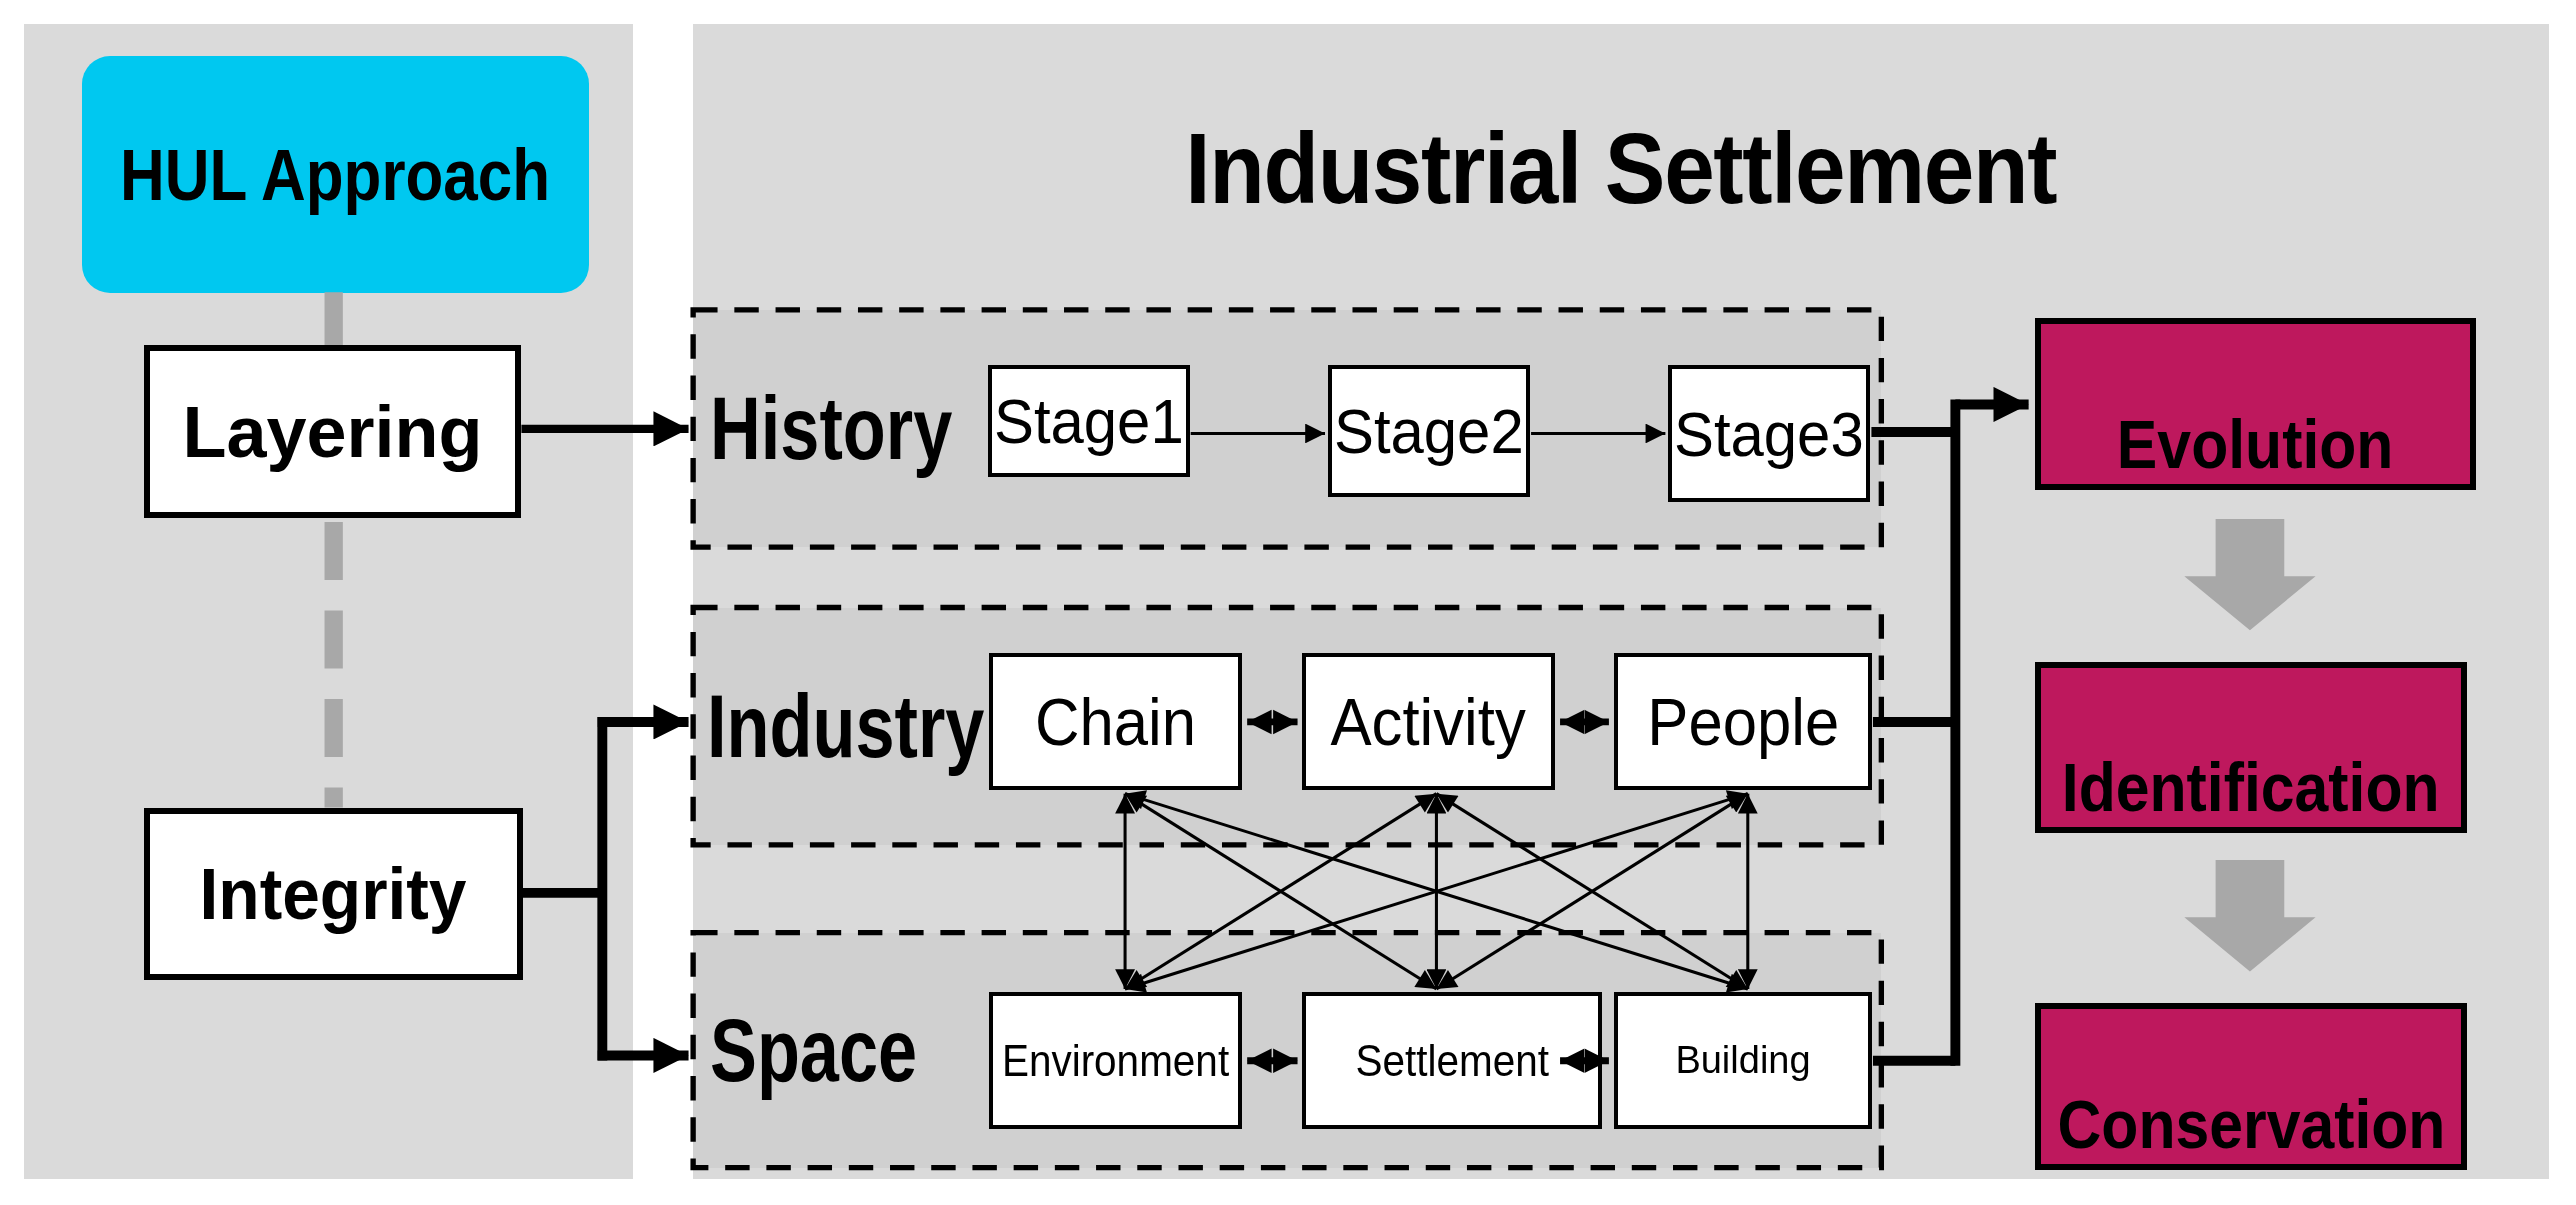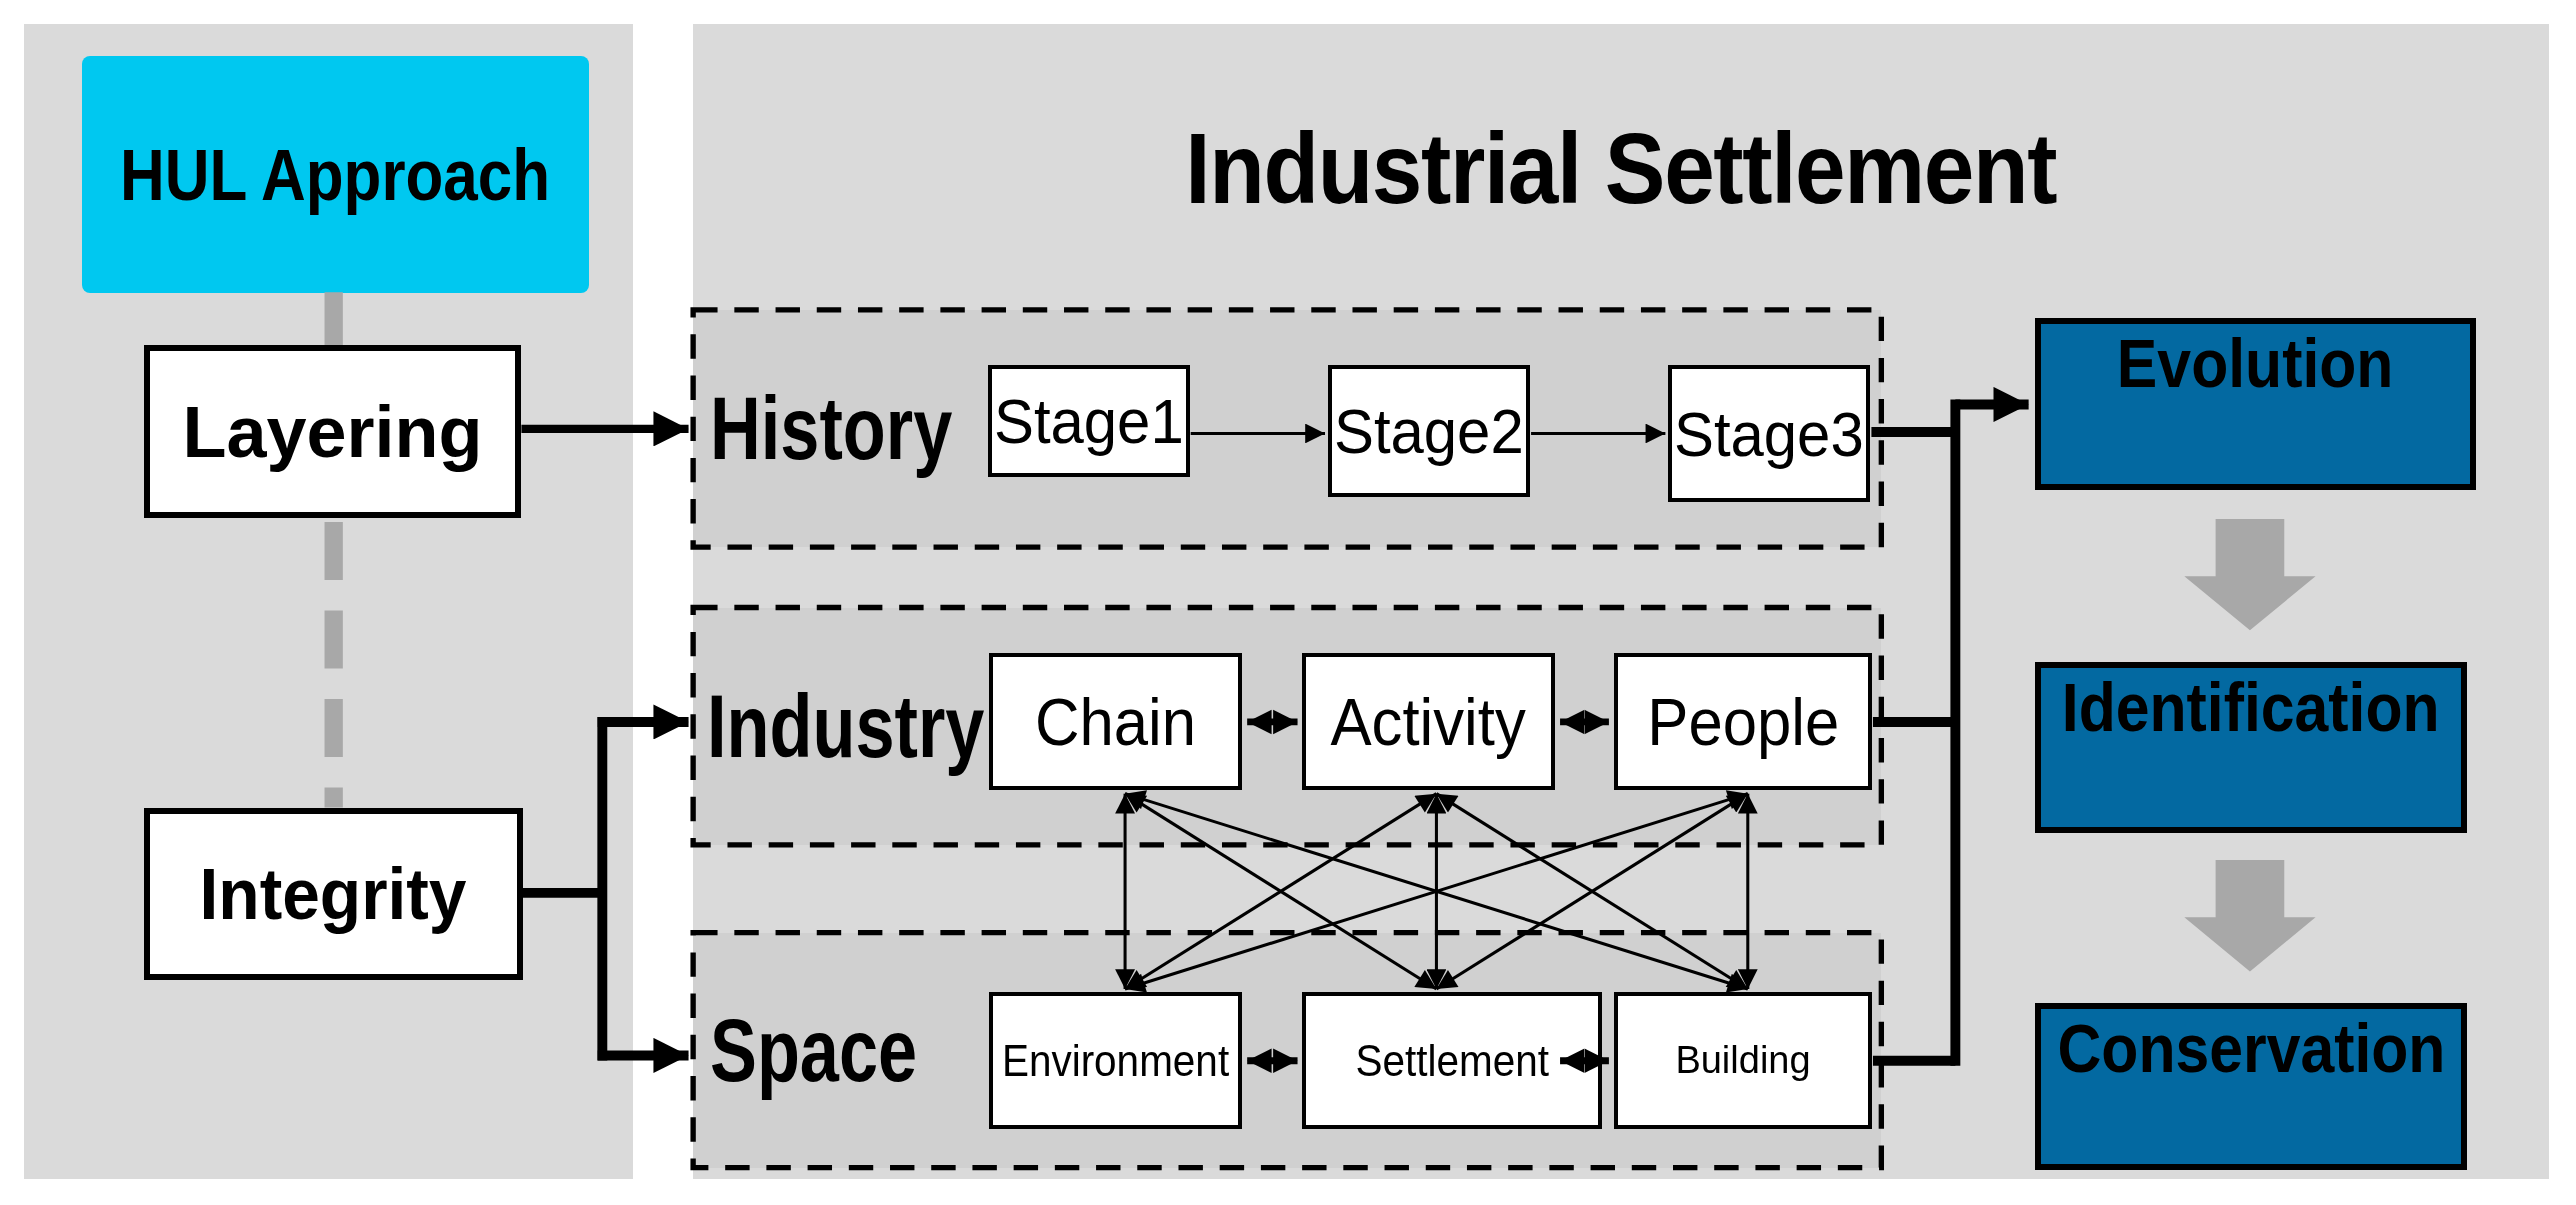--- a/index.html
+++ b/index.html
@@ -3,22 +3,22 @@
 <meta charset="utf-8">
 <style>
   html,body{margin:0;padding:0;background:#ffffff;}
   body{width:2576px;height:1205px;position:relative;overflow:hidden;
        font-family:"Liberation Sans",sans-serif;color:#000;}
   .abs{position:absolute;}
   .panel{background:#dadada;}
   .section{background:#d0d0d0;}
   .whitebox{background:#ffffff;border:4.6px solid #000;box-sizing:border-box;
             display:flex;align-items:center;justify-content:center;}
-  .outbox{background:#0369a1;border:6.9px solid #000;box-sizing:border-box;
-          display:flex;align-items:flex-start;justify-content:center;}
+  .outbox{background:#be185d;border:6.9px solid #000;box-sizing:border-box;
+          display:flex;align-items:flex-end;justify-content:center;}
   .lbl{display:flex;align-items:center;}
   .ctr{display:flex;align-items:center;justify-content:center;}
   span.t{display:inline-block;white-space:nowrap;}
   
   .f-title{font-size:101px;font-weight:bold;letter-spacing:-1.5px;}
   .f-hul{font-size:72px;font-weight:bold;}
   .f-side{font-size:72px;font-weight:bold;}
   .f-row{font-size:89px;font-weight:bold;}
   .f-stage{font-size:63px;}
   .f-ind{font-size:67px;}
@@ -38,21 +38,21 @@
 <div class="abs panel" style="left:693px;top:24.4px;width:1856px;height:1155px;"></div>
 
 <div class="abs section" style="left:693px;top:310px;width:1188px;height:237px;"></div>
 <div class="abs section" style="left:693px;top:608px;width:1188px;height:237px;"></div>
 <div class="abs section" style="left:693px;top:933px;width:1188px;height:235px;"></div>
 
 <div class="abs ctr" style="left:693px;top:107px;width:1856px;height:122px;">
   <span class="t f-title sx90">Industrial Settlement</span>
 </div>
 
-<div class="abs ctr" style="left:82px;top:56px;width:507px;height:237px;border-radius:8px;background:#00c8f0;text-align:center;">
+<div class="abs ctr" style="left:82px;top:56px;width:507px;height:237px;border-radius:28px;background:#00c8f0;text-align:center;">
   <span class="t f-hul sx86">HUL Approach</span>
 </div>
 <div class="abs whitebox" style="left:144px;top:345px;width:377px;height:173px;border-width:6.1px;">
   <span class="t f-side">Layering</span>
 </div>
 <div class="abs whitebox" style="left:144px;top:808px;width:379px;height:172px;border-width:6.1px;">
   <span class="t f-side sx94">Integrity</span>
 </div>
 
 <div class="abs lbl" style="left:710px;top:310px;height:237px;">

